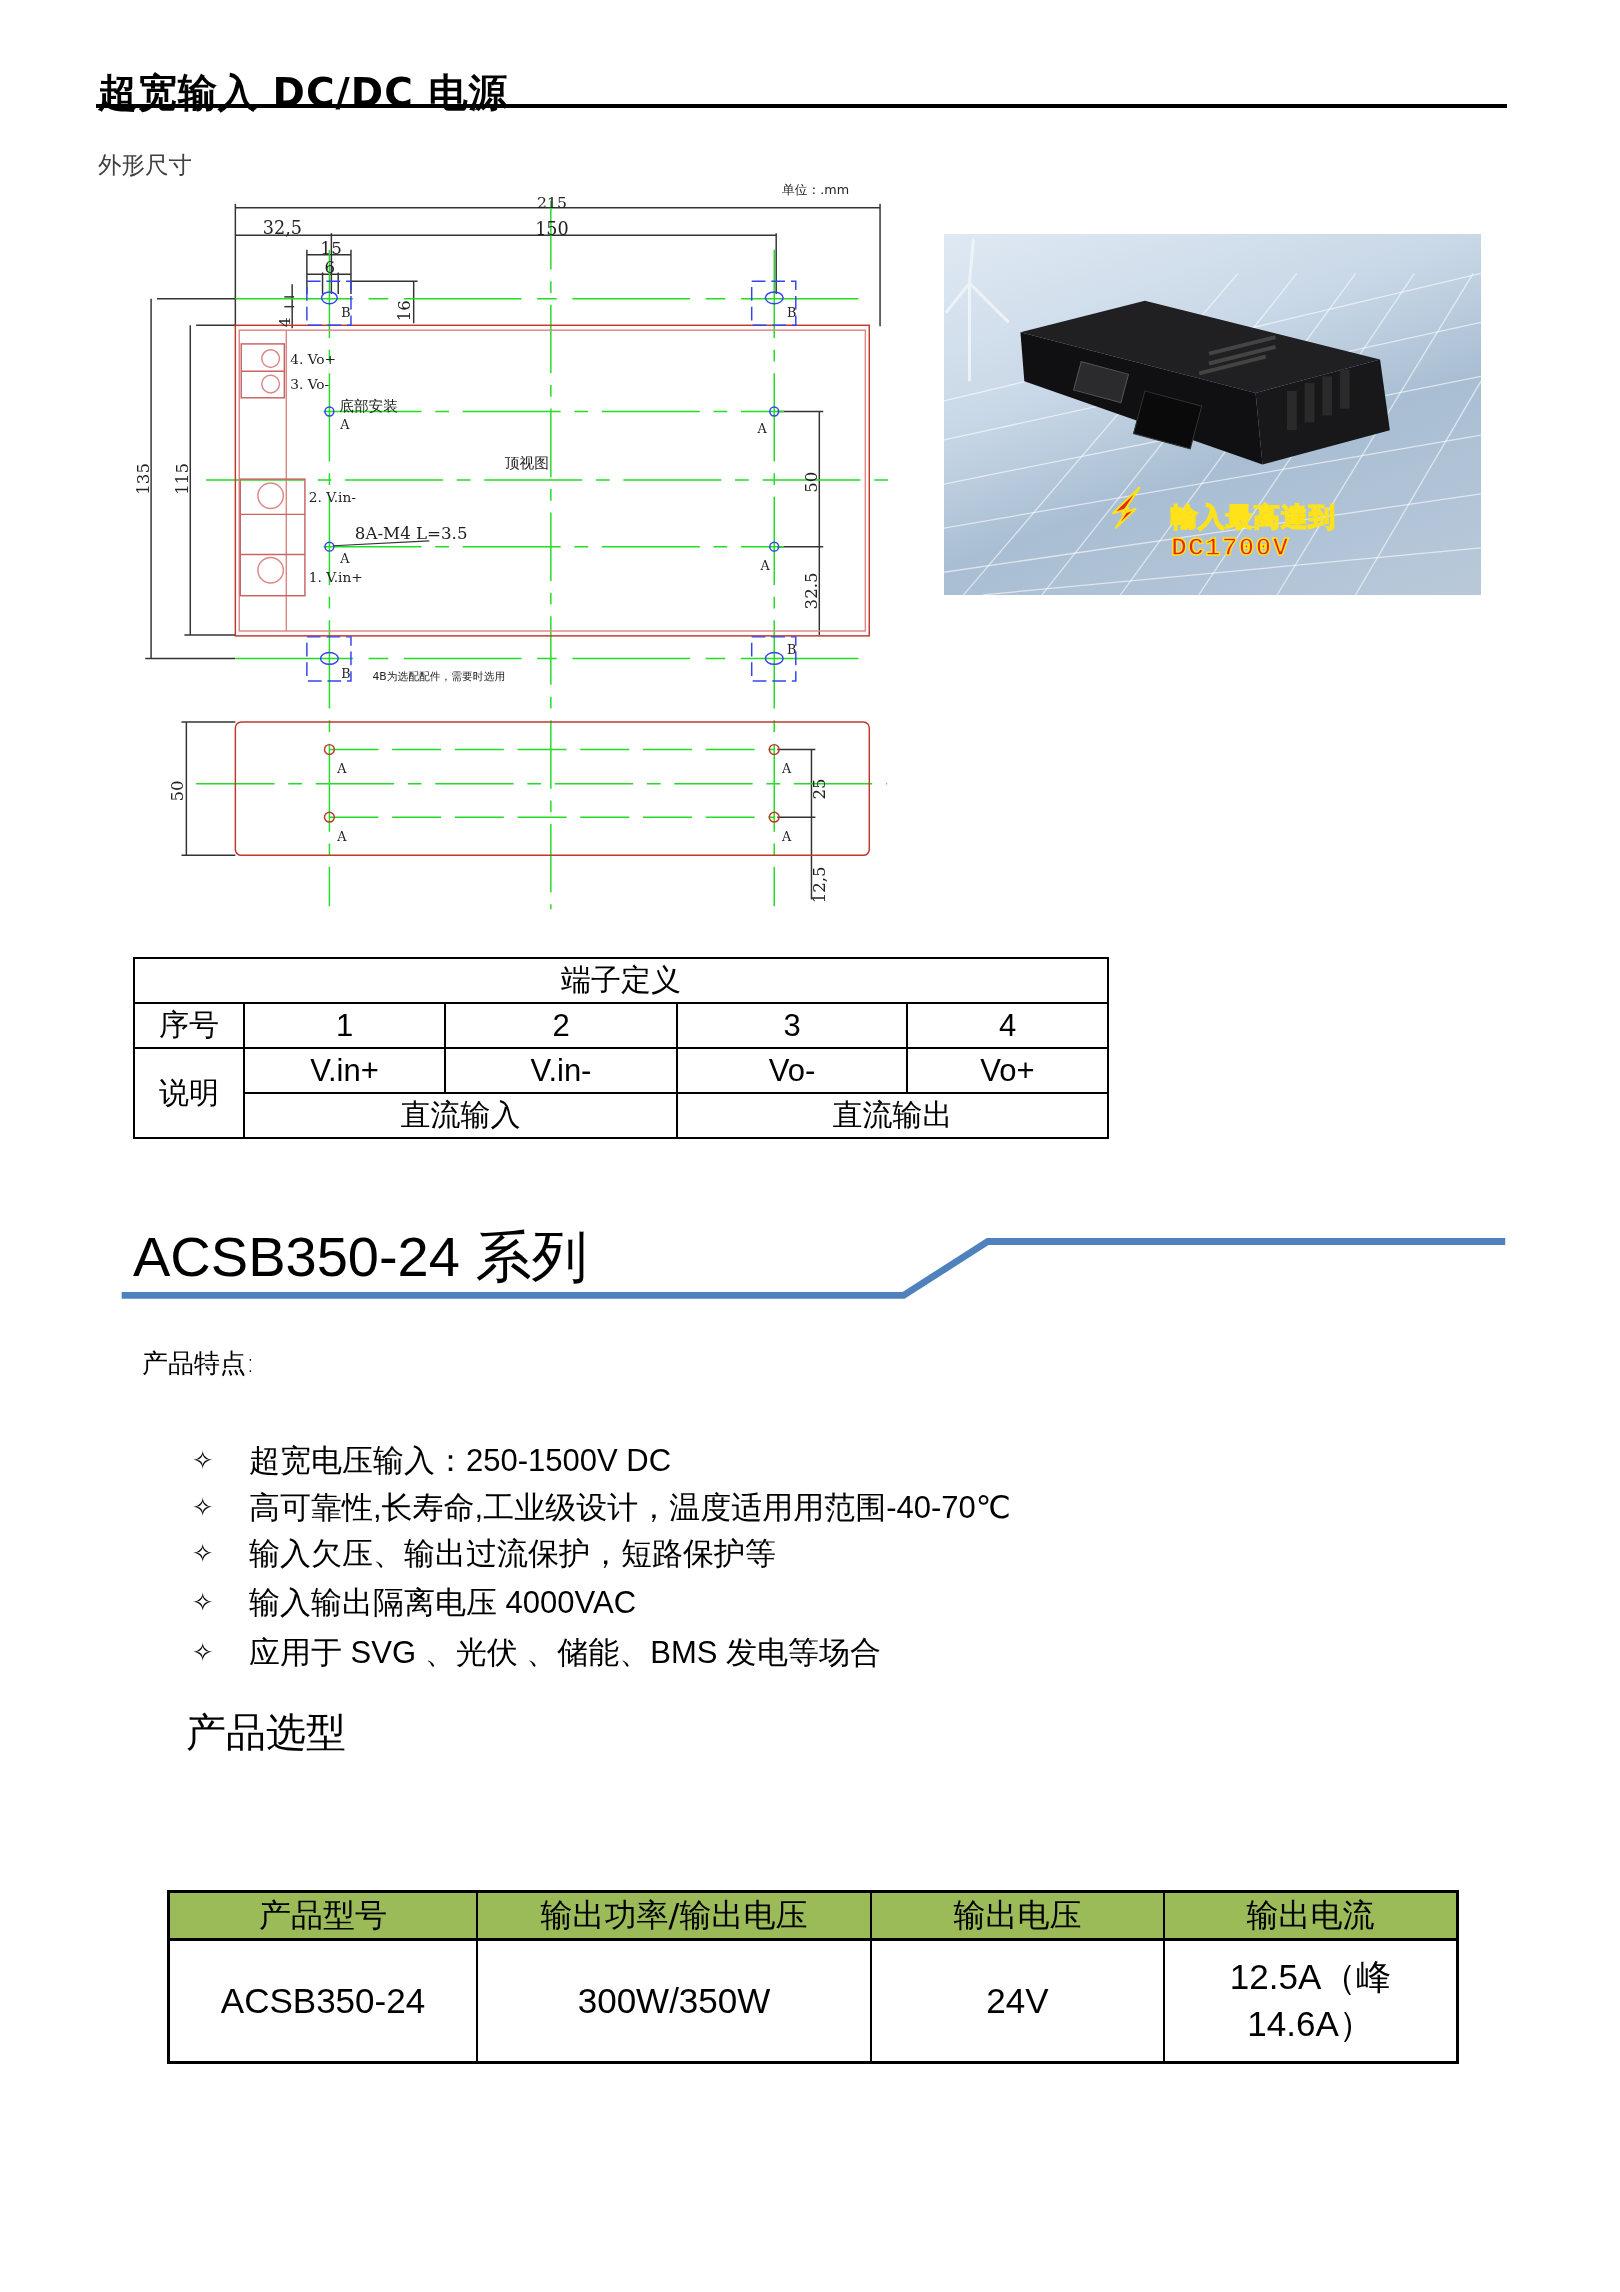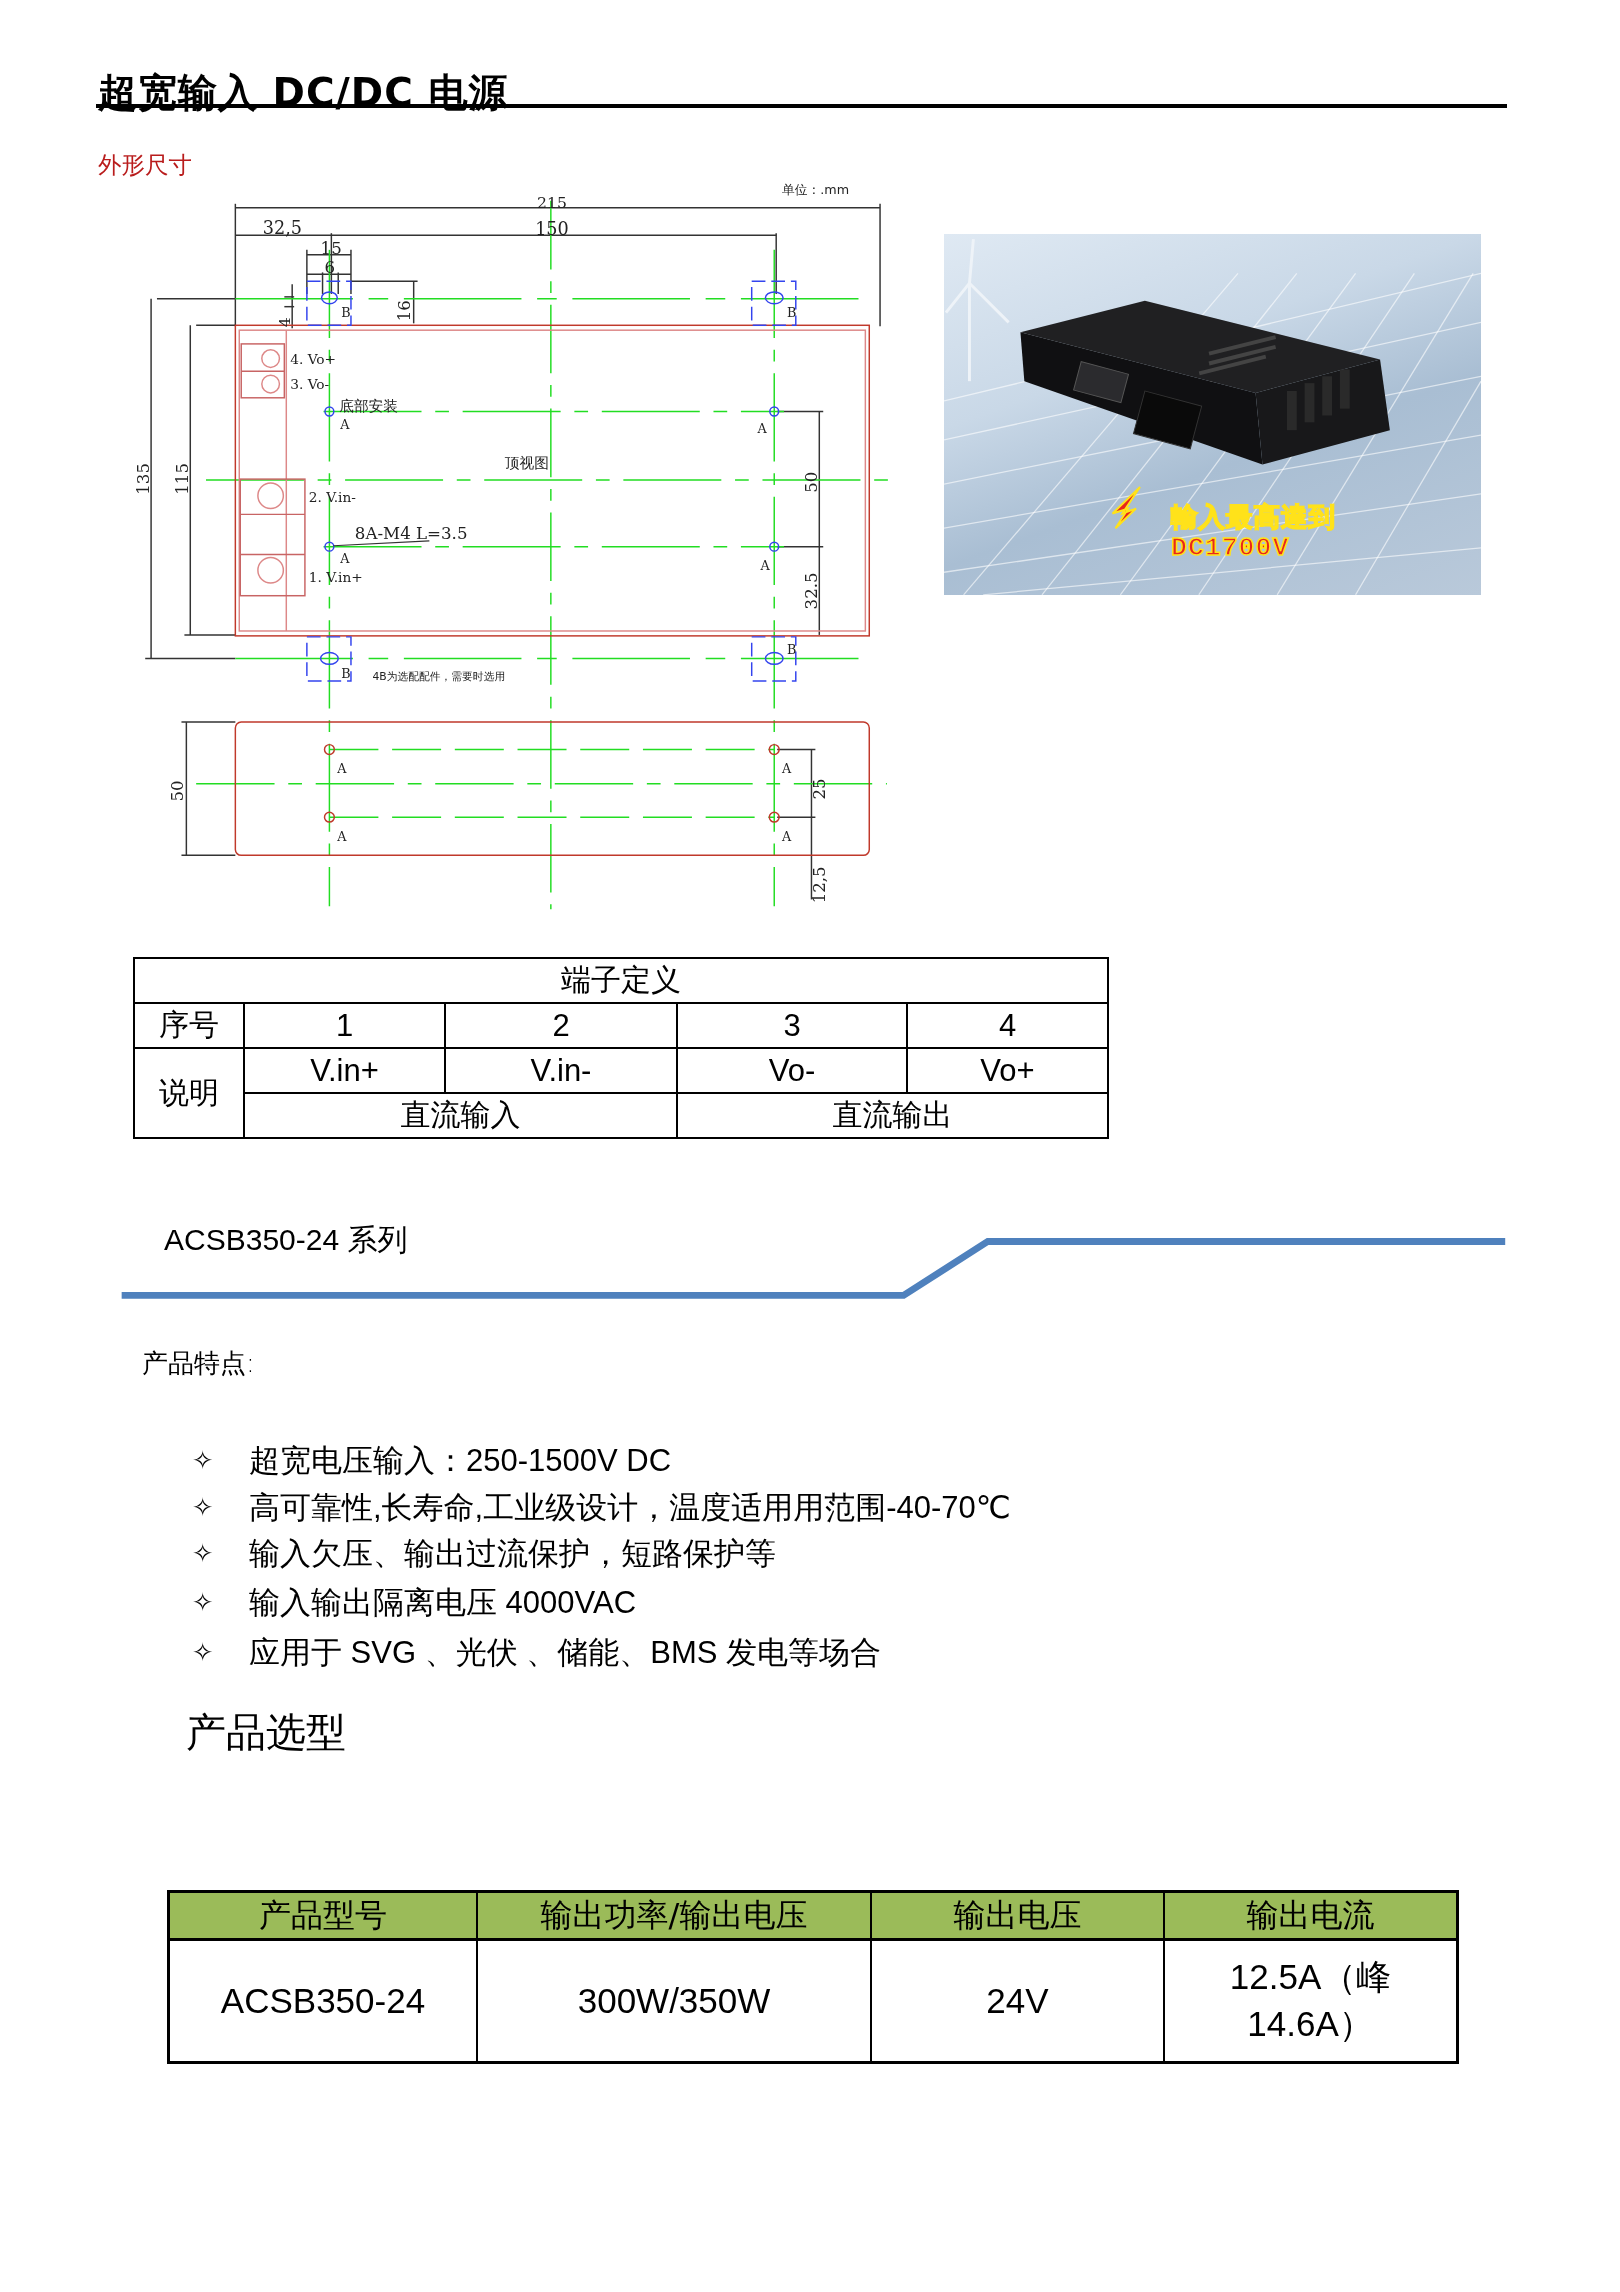--- a/index.html
+++ b/index.html
@@ -2,31 +2,31 @@
 <html><head>
 <meta charset="utf-8">
 <style>
   html, body { margin:0; padding:0; background:#ffffff; }
   body { width:1620px; height:2293px; position:relative; overflow:hidden;
          font-family:"Liberation Sans", "DejaVu Sans", sans-serif; color:#000; }
   .abs { position:absolute; }
   .doc-title { left:98px; top:66px; font-size:39px; font-weight:bold; letter-spacing:1px;
                font-family:"DejaVu Sans", sans-serif; }
   .title-rule { left:96px; top:104px; width:1411px; height:3.9px; background:#000; }
-  .section-label { left:98px; top:149px; font-size:23.5px; font-family:"DejaVu Serif", serif; color:#b91c1c; }
+  .section-label { left:98px; top:149px; font-size:23.5px; font-family:"DejaVu Serif", serif; color:#404040; }
   .drawing { left:0; top:0; }
   .photo { left:944px; top:234px; width:537px; height:361px; overflow:hidden;
            background:linear-gradient(160deg,#dfe9f3 0%,#c9d8e7 35%,#a9bed3 60%,#b9c9da 100%); }
   .photo-text { position:absolute; left:227px; top:271px; font-weight:bold; font-size:26.5px; line-height:29px;
                 color:#e8261c; -webkit-text-stroke:1.5px #ffe21a; font-family:Liberation Mono, monospace; letter-spacing:1px; }
   table { border-collapse:collapse; }
   .term-table { left:133px; top:957px; width:976px; }
   .term-table td { border:2px solid #000; text-align:center; font-size:31px; height:43px; padding:0; }
   .term-table td.cap { font-size:30px; font-family:"DejaVu Sans", sans-serif;border-radius:16px; }
-  .series-title { left:164px; top:1220px; font-size:30px; font-family:"Liberation Sans", sans-serif; }
+  .series-title { left:133px; top:1220px; font-size:56px; font-family:"Liberation Sans", sans-serif; }
   .series-line { left:0; top:0; }
   .feat-title { left:142px; top:1346px; font-size:26px; font-family:"DejaVu Sans", sans-serif; font-weight:300; }
   .features { left:192px; top:1436px; margin:0; padding:0; list-style:none; }
   .features li { font-size:31px; height:47px; line-height:47px; display:flex; align-items:center; }
   .features li .bullet { width:57px; font-size:25.5px; }
   .sel-title { left:186px; top:1705px; font-size:40px; font-family:Liberation Sans, sans-serif; }
   .sel-table { left:155px; top:1890px; width:1292px; border:3.9px solid #000;margin-left:12px; }
   .sel-table th { background:#9bbb59; font-weight:normal; font-size:32px; height:45px; border:2px solid #000;
                   border-bottom:3.9px solid #000; font-family:"DejaVu Sans", sans-serif; padding:0; }
   .sel-table td { text-align:center; font-size:35px; height:120px; border:2px solid #000; padding:0; }

